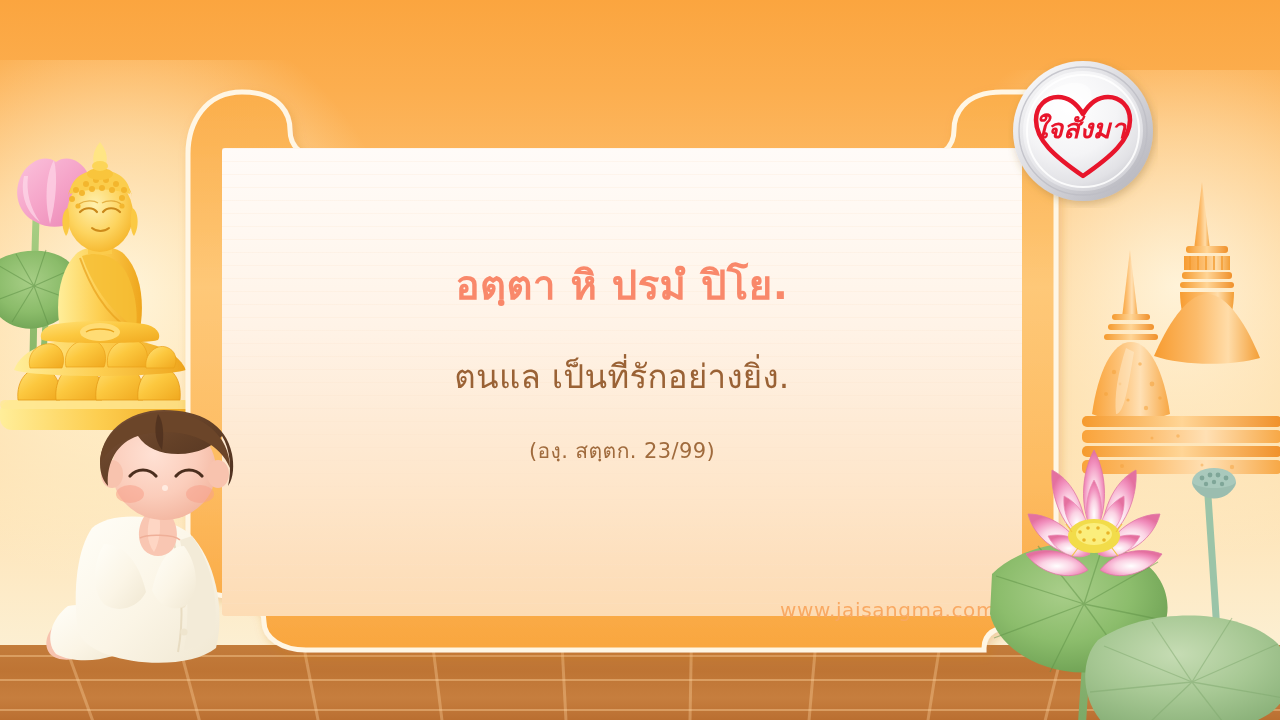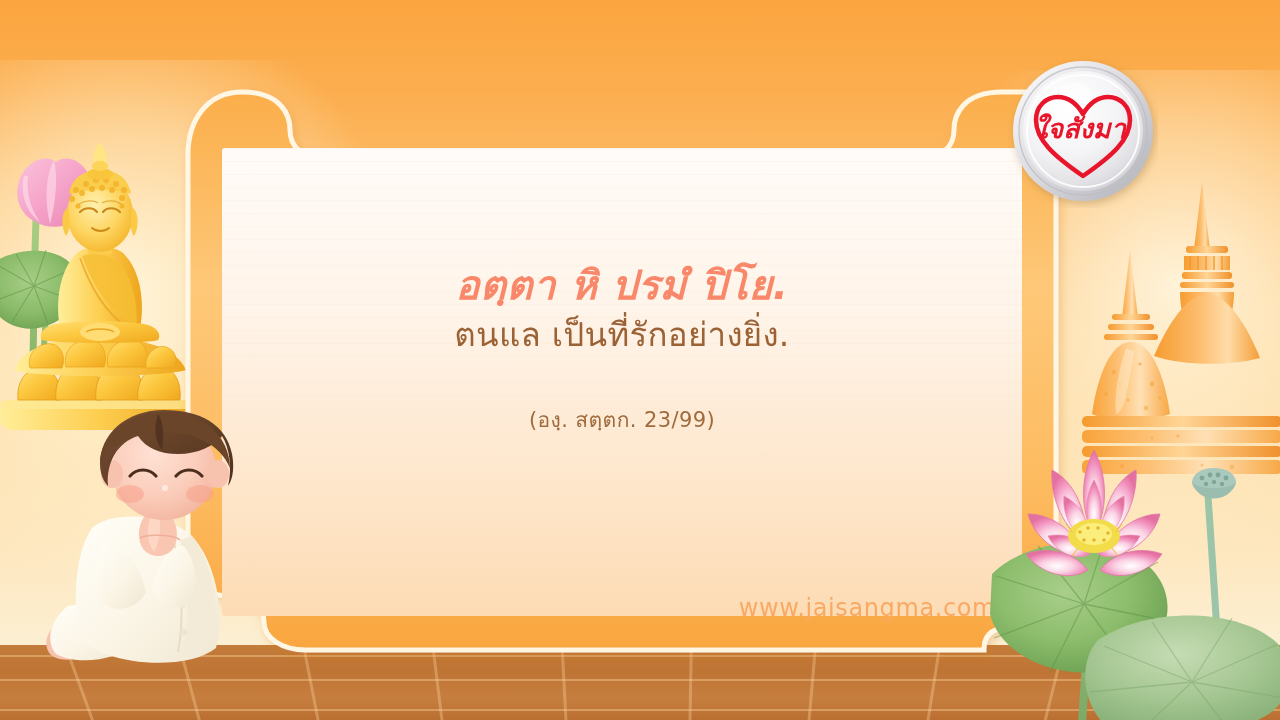--- a/index.html
+++ b/index.html
@@ -59,33 +59,34 @@
   }
 
   
   .content{
     position:absolute; left:0; top:0; width:888px; height:578px;
     display:flex; flex-direction:column; align-items:center; justify-content:flex-start;
     padding-top:176px;
   }
   .pali{
     font-size:40px; font-weight:bold; color:#F9886A; letter-spacing:.5px;
-    text-align:center; line-height:1.35; white-space:nowrap;font-style:italic;
+    text-align:center; line-height:1.35; white-space:nowrap;
   }
   .thai{
+    margin-top:42px;
     font-size:33px; color:#9A6235; letter-spacing:.3px;
     text-align:right; line-height:1.4; white-space:nowrap;
   }
   .cite{
-    margin-top:45px;
+    margin-top:34px;
     font-size:21px; color:#A06B3D; letter-spacing:.4px; text-align:center;
   }
   .url{
     position:absolute; right:70px; bottom:38px;
-    font-size:24px; color:#F9A963; letter-spacing:.6px;
+    font-size:20px; color:#F9A963; letter-spacing:.6px;
   }
 
   
   .badge{ position:absolute; left:1008px; top:58px; width:150px; height:150px;text-align:center; }
   .badge svg{ width:100%; height:100%; display:block; }
   .badge-stem{
     position:absolute; left:1058px; top:140px; width:48px; height:72px;
     background:linear-gradient(180deg,#FEF0DA 0%,#FDE1B6 55%,#FCCE8C 100%);
     z-index:-1;
   }

